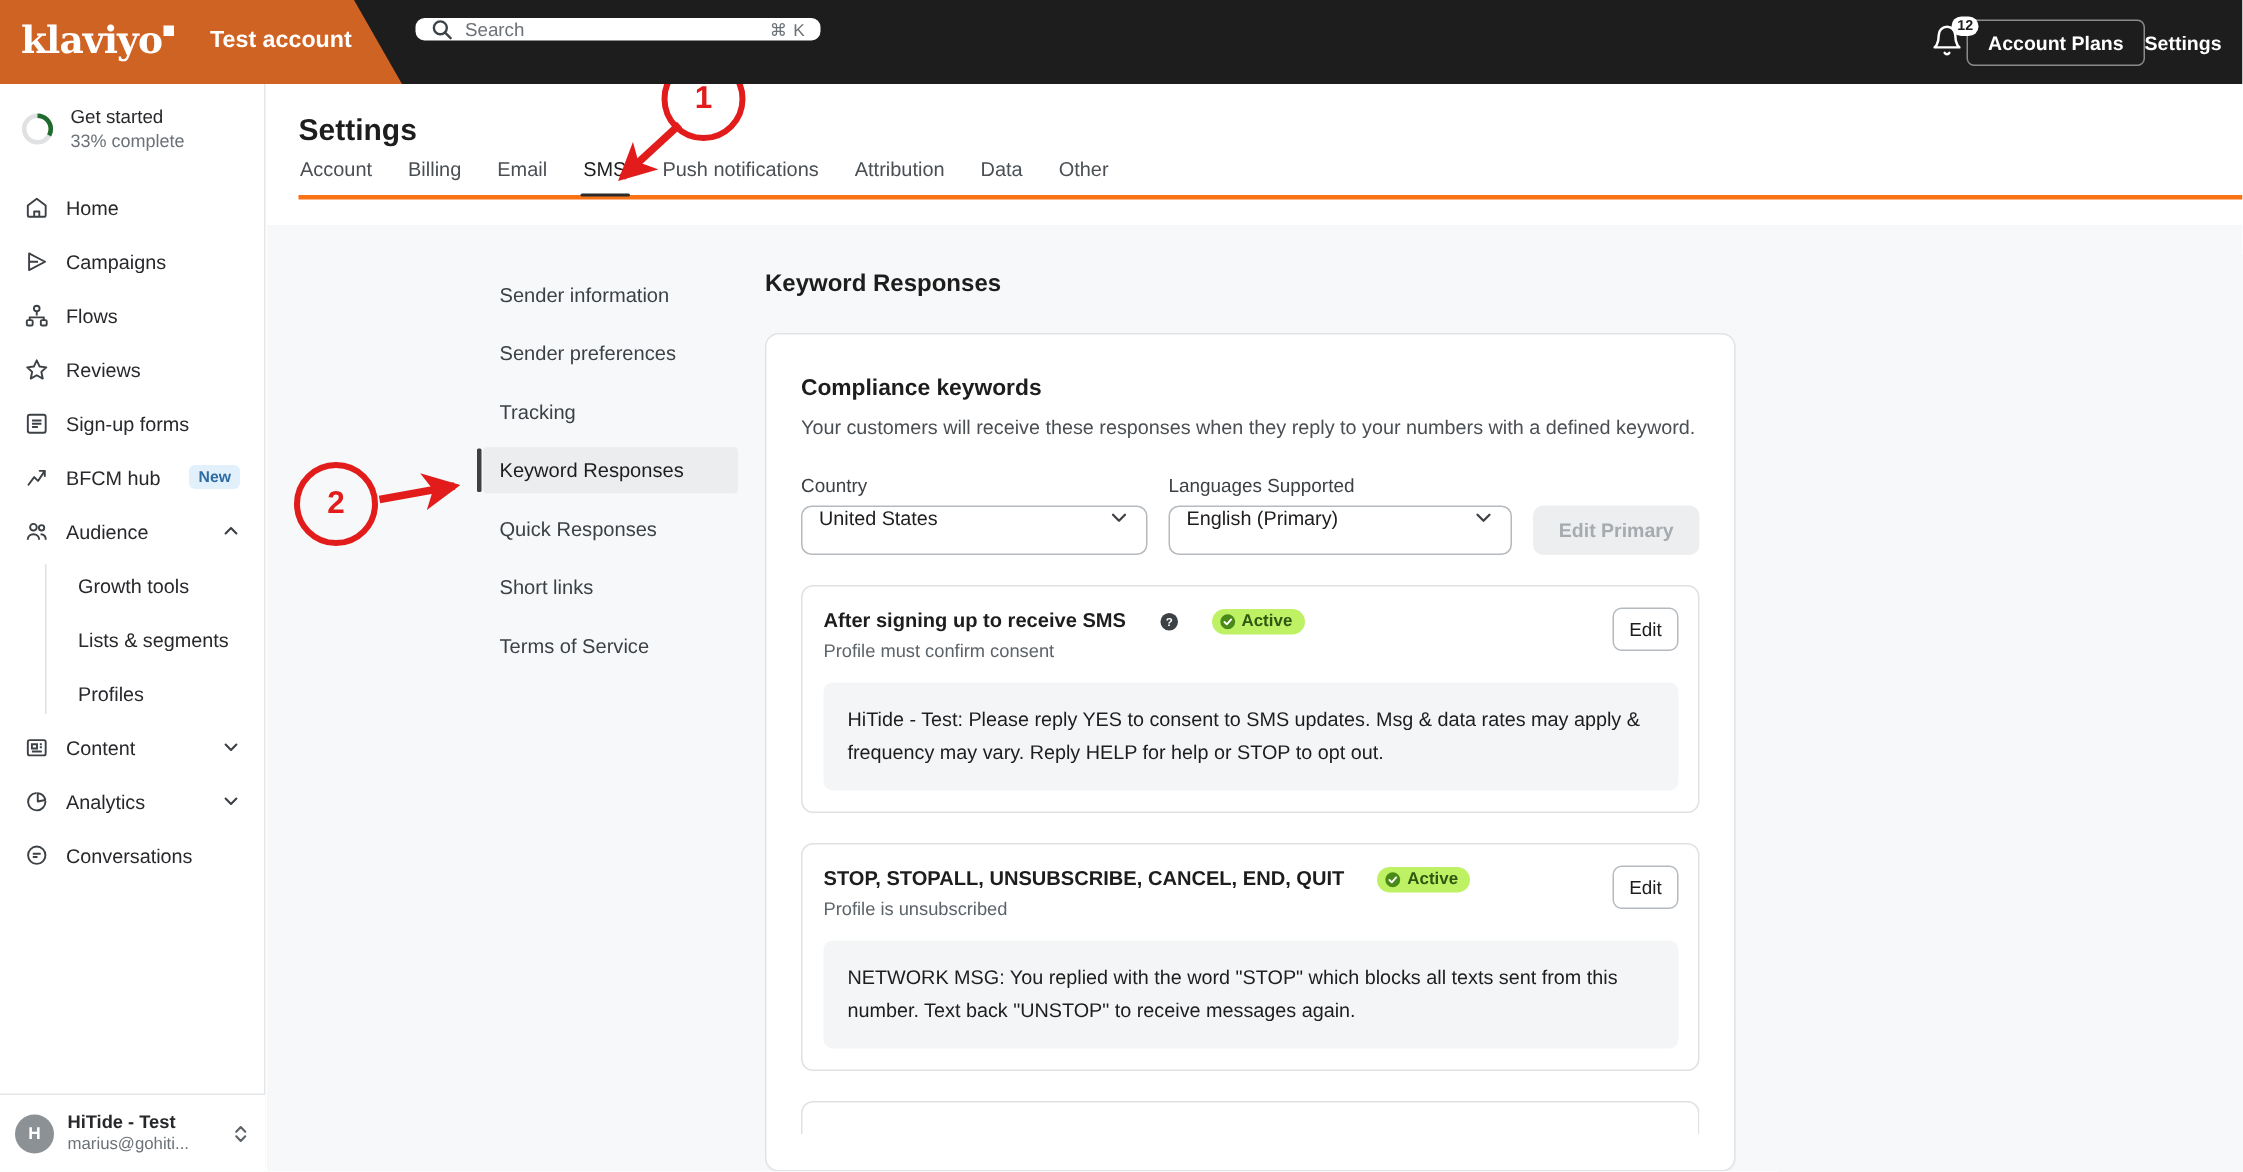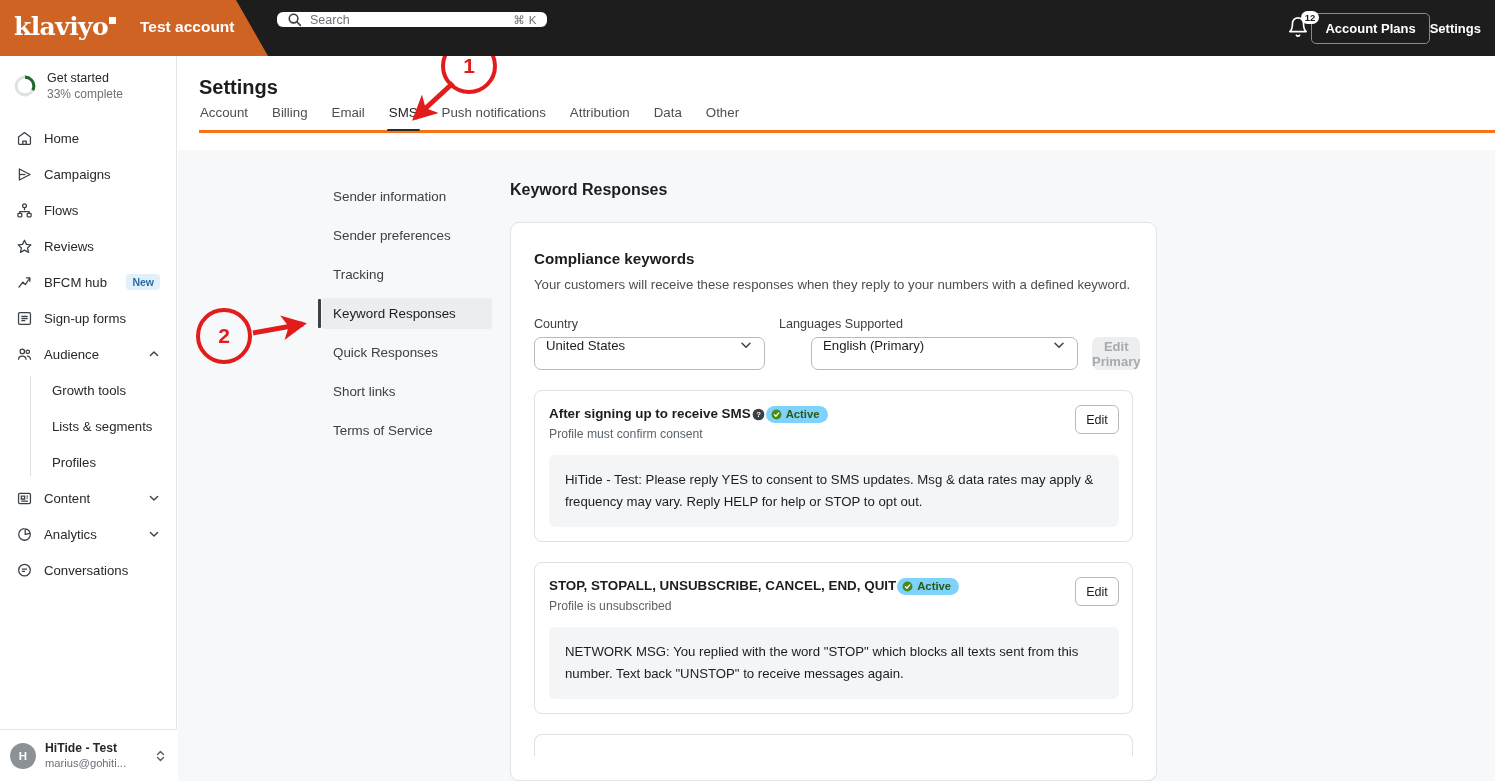--- a/index.html
+++ b/index.html
@@ -174,39 +174,39 @@
 
   .fields { display: flex; align-items: flex-end; gap: 14px; margin-top: 22px; }
   .field { display: flex; flex-direction: column; }
   .field-label { font-size: 12.6px; color: #3c4146; margin-bottom: 6px; }
   .select {
     height: 33px; border: 1px solid #b5babf; border-radius: 7px; background: #ffffff;
     display: flex; align-items: flex-start; justify-content: space-between;
     padding: 0 11px; font-size: 13.2px; color: #1d1d1d; cursor: pointer;
   }
   .sel-country { width: 231px; }
-  .sel-lang { width: 267px; margin-left: 32px; }
+  .sel-lang { width: 229px; }
   .btn-disabled {
     height: 33px; width: 113px; background: #eceef0; color: #a6abb0;
     border: none; border-radius: 7px; font-size: 13px; font-weight: 600;
     font-family: inherit; cursor: default;
   }
 
   .kcard {
     border: 1px solid #dfe1e3; border-radius: 8px; margin-top: 20px;
     padding: 14px 13px 14px 14px; background: #ffffff; position: relative;
   }
   .kcard-top { display: flex; align-items: flex-start; }
   .kcard-titles { flex: 1; min-width: 0; }
-  .kcard-title-row { display: flex; align-items: center; gap: 1px; }
+  .kcard-title-row { display: flex; align-items: center; gap: 22px; }
   .kcard-title { font-size: 13.4px; font-weight: 700; color: #1d1d1d; line-height: 18px; }
   .help-ico { width: 13px; height: 13px; flex: 0 0 auto; cursor: pointer; }
   .pill-active {
     display: inline-flex; align-items: center; gap: 4px;
-    background: #7dd3fc; color: #2f5711; font-size: 11.3px; font-weight: 600;
+    background: #bef264; color: #2f5711; font-size: 11.3px; font-weight: 600;
     border-radius: 9px; padding: 2px 8px 2px 5px; line-height: 13px;
   }
   .pill-dot { width: 11px; height: 11px; flex: 0 0 auto; }
   .kcard-sub { font-size: 12.2px; color: #5c6369; margin-top: 3px; line-height: 16px; }
   .btn-edit {
     width: 44px; height: 29px; border: 1px solid #b5babf; border-radius: 6px;
     background: #ffffff; font-size: 12.6px; color: #1d1d1d; font-weight: 400;
     cursor: pointer; font-family: inherit; flex: 0 0 auto; margin-left: 10px;
   }
   .msgbox {
@@ -314,36 +314,36 @@
           <svg viewBox="0 0 20 20" width="17" height="17" fill="none" stroke="#3c4146" stroke-width="1.5">
             <path d="M10 2.6l2.3 4.9 5.2.6-3.9 3.6 1.1 5.2L10 14.3 5.3 16.9l1.1-5.2L2.5 8.1l5.2-.6z" stroke-linejoin="round"></path>
           </svg>
         </span>
         <span class="lbl">Reviews</span>
       </div>
 
       <div class="navitem">
         <span class="ico">
           <svg viewBox="0 0 20 20" width="17" height="17" fill="none" stroke="#3c4146" stroke-width="1.5">
+            <rect x="3" y="3" width="14" height="14" rx="1.6"></rect>
+              <path d="M6.3 7.4h7.4M6.3 10h7.4M6.3 12.6h4.6"></path>
+          </svg>
+        </span>
+        <span class="lbl">Sign-up forms</span>
+      </div>
+
+      <div class="navitem">
+        <span class="ico">
+          <svg viewBox="0 0 20 20" width="17" height="17" fill="none" stroke="#3c4146" stroke-width="1.5">
             <path d="M3.5 15.5 8 9.5l3 3 5-7.5" stroke-linecap="round" stroke-linejoin="round"></path>
             <path d="M12.3 4.6h4v4" stroke-linecap="round" stroke-linejoin="round"></path>
           </svg>
         </span>
         <span class="lbl">BFCM hub</span>
         <span class="badge-new">New</span>
-      </div>
-
-      <div class="navitem">
-        <span class="ico">
-          <svg viewBox="0 0 20 20" width="17" height="17" fill="none" stroke="#3c4146" stroke-width="1.5">
-            <rect x="3" y="3" width="14" height="14" rx="1.6"></rect>
-              <path d="M6.3 7.4h7.4M6.3 10h7.4M6.3 12.6h4.6"></path>
-          </svg>
-        </span>
-        <span class="lbl">Sign-up forms</span>
       </div>
 
       <div class="navitem">
         <span class="ico">
           <svg viewBox="0 0 20 20" width="17" height="17" fill="none" stroke="#3c4146" stroke-width="1.5">
             <circle cx="7.4" cy="6.4" r="2.6"></circle>
               <path d="M2.9 16.2c0-2.6 2-4.3 4.5-4.3s4.5 1.7 4.5 4.3"></path>
             <circle cx="13.8" cy="6.9" r="2.1"></circle>
               <path d="M13 11.9c2.3.1 4.1 1.7 4.1 4.3"></path>
           </svg>

